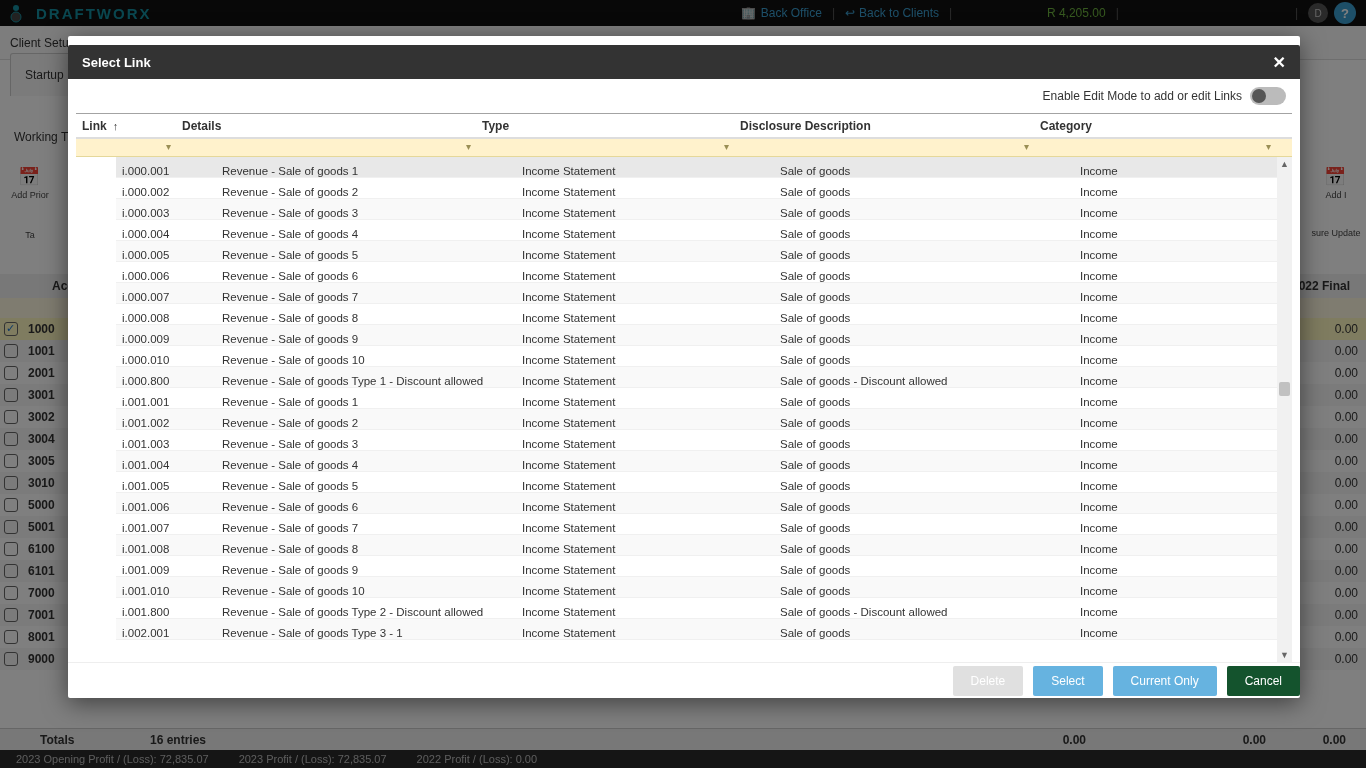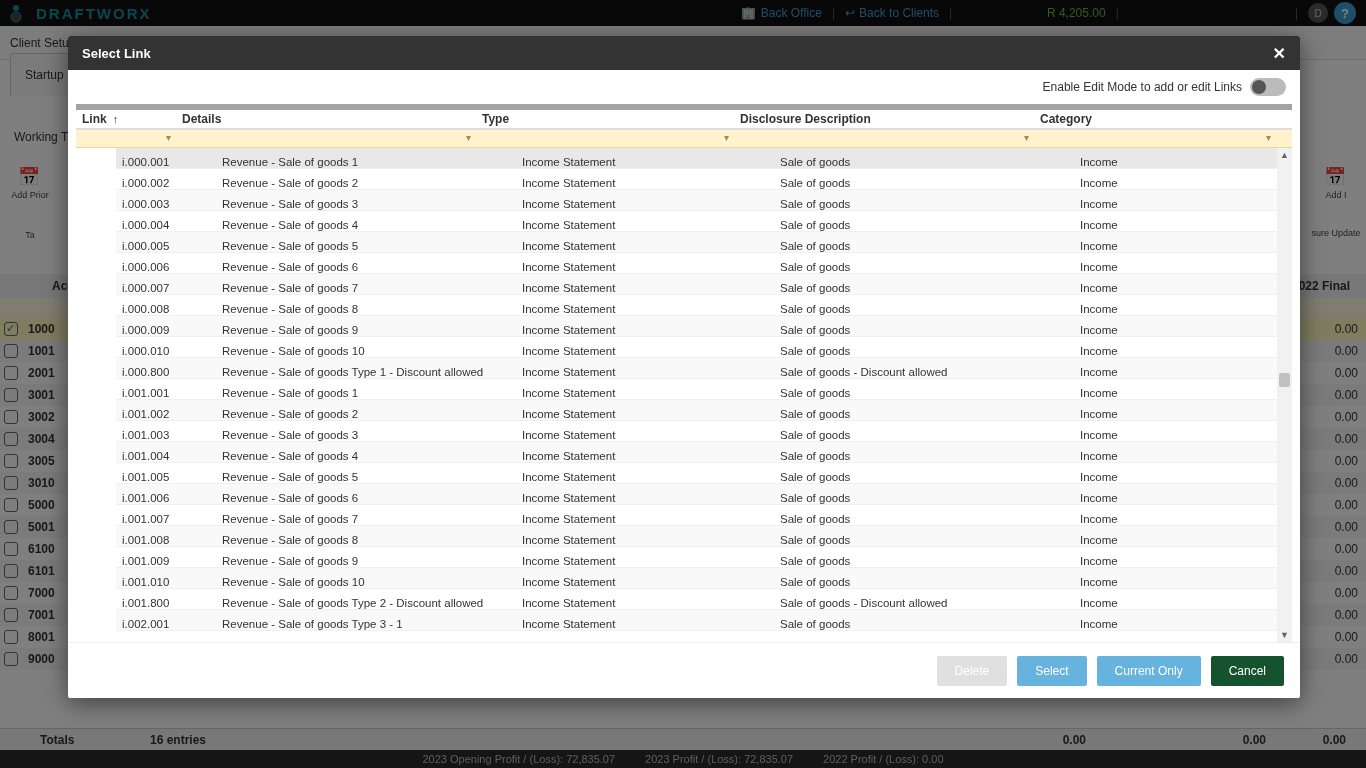--- a/index.html
+++ b/index.html
@@ -46,34 +46,34 @@
   .bg-row .acct{width:38px;font-weight:bold;}
   .bg-row .val{margin-left:auto;width:50px;text-align:right;padding-right:8px;}
   .bg-row.even{background:#fff;}
   .bg-row.odd{background:#f7f7f7;}
   .bg-row.yellow{background:#fff8c0;}
   
   .outer-footer {position:absolute; left:0; right:0; bottom:18px; height:22px; background:#f0f0f0; border-top:1px solid #ccc; display:flex; align-items:center; font-size:12px; font-weight:bold;}
   .outer-footer .lbl{padding-left:40px;width:150px;}
   .outer-footer .entries{width:200px;}
   .outer-footer .totval{flex:1;text-align:right;padding-right:20px;}
-  .profit-bar {position:absolute;left:0;right:0;bottom:0;height:18px;background:#2b2b2b;color:#bbb;display:flex;align-items:center;justify-content:center;gap:30px;padding:0 16px;font-size:11px;}
+  .profit-bar {position:absolute;left:0;right:0;bottom:0;height:18px;background:#2b2b2b;color:#bbb;display:flex;align-items:center;justify-content:flex-start;gap:30px;padding:0 16px;font-size:11px;}
 
   
   .modal {
     position:absolute; left:68px; top:36px; width:1232px; height:662px; background:#fff; z-index:10; box-shadow:0 5px 25px rgba(0,0,0,0.5); border-radius:2px; display:flex; flex-direction:column;
   }
-  .modal-header {height:34px; background:#333; color:#fff; display:flex; align-items:center; padding:16px 14px; font-size:13px; font-weight:bold;border-radius:2px 2px 0 0;}
+  .modal-header {height:34px; background:#333; color:#fff; display:flex; align-items:center; padding:16px 14px; font-size:13px; font-weight:bold;border-radius:2px 2px 0 0;margin-top:9px;}
   .modal-header .close {margin-left:auto; cursor:pointer; font-size:16px;}
   .modal-toolbar {height:34px; display:flex; align-items:center; justify-content:flex-end; padding:0 14px; gap:8px;}
   .toggle {width:36px;height:18px;background:#bbb;border-radius:9px;position:relative;cursor:pointer;}
   .toggle::after{content:"";position:absolute;width:14px;height:14px;background:#555;border-radius:50%;top:2px;left:2px;}
   
   .table-wrap {flex:1; display:flex; flex-direction:column; padding:0 8px; min-height:0;}
-  .grid-header {display:flex; height:26px; align-items:center; border-top:6px solid #a3a3a3; border-bottom:2px solid #ddd; background:#fff;}
+  .grid-header {display:flex; height:26px; align-items:center; border-top:1px solid #a3a3a3; border-bottom:2px solid #ddd; background:#fff;}
   .grid-header .col {font-weight:bold; font-size:12px; padding:0 6px; display:flex; align-items:center; gap:6px;}
   .grid-header .sort-arrow {font-size:11px;}
   .col-link {width:100px;}
   .col-details{width:300px;}
   .col-type{width:258px;}
   .col-disc{width:300px;}
   .col-cat{flex:1;}
   .col-scroll{width:16px;}
   
   .grid-filter {display:flex; height:18px; background:#fff2cc; border-bottom:1px solid #e5d89a;}
@@ -86,21 +86,21 @@
   .grow:nth-child(odd){background:#f9f9f9;}
   .grow:nth-child(even){background:#fff;}
   .grow.selected{background:#e8e8e8;}
   .grow .cell{padding:0 6px; white-space:nowrap; overflow:hidden; text-overflow:ellipsis;}
   
   .vscroll {position:absolute; right:0; top:0; bottom:0; width:15px; background:#f1f1f1;}
   .vscroll .thumb{position:absolute; left:2px; right:2px; top:225px; height:14px; background:#c1c1c1; border-radius:2px;}
   .vscroll .arrup{position:absolute;top:0;left:0;right:0;height:14px;text-align:center;font-size:9px;color:#666;line-height:14px;}
   .vscroll .arrdn{position:absolute;bottom:0;left:0;right:0;height:14px;text-align:center;font-size:9px;color:#666;line-height:14px;}
 
-  .modal-footer {height:56px; display:flex; align-items:center; justify-content:flex-end; gap:10px; padding:0 16px; border-top:1px solid #eee;}
+  .modal-footer {height:36px; display:flex; align-items:center; justify-content:flex-end; gap:10px; padding:0 0; border-top:1px solid #eee;}
   .btn {height:30px; padding:0 18px; border:none; border-radius:2px; font-size:12px; cursor:pointer; color:#fff;}
   .btn.delete{background:#e0e0e0; color:#fff;}
   .btn.select{background:#66b3e0;}
   .btn.current{background:#66b3e0;}
   .btn.cancel{background:#14532d;}
 
   
   .bg-tree-toggle{position:absolute;top:250px;left:4px;width:12px;height:12px;border:1px solid #888;font-size:10px;line-height:10px;text-align:center;color:#333;}
 </style>
 </head>

